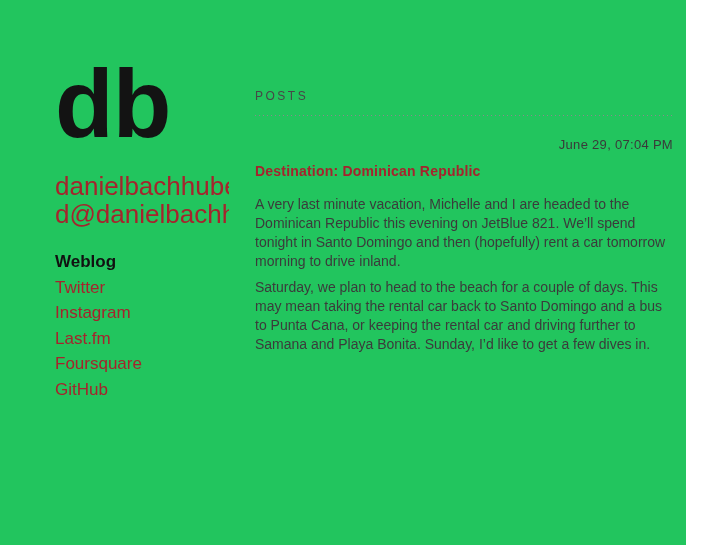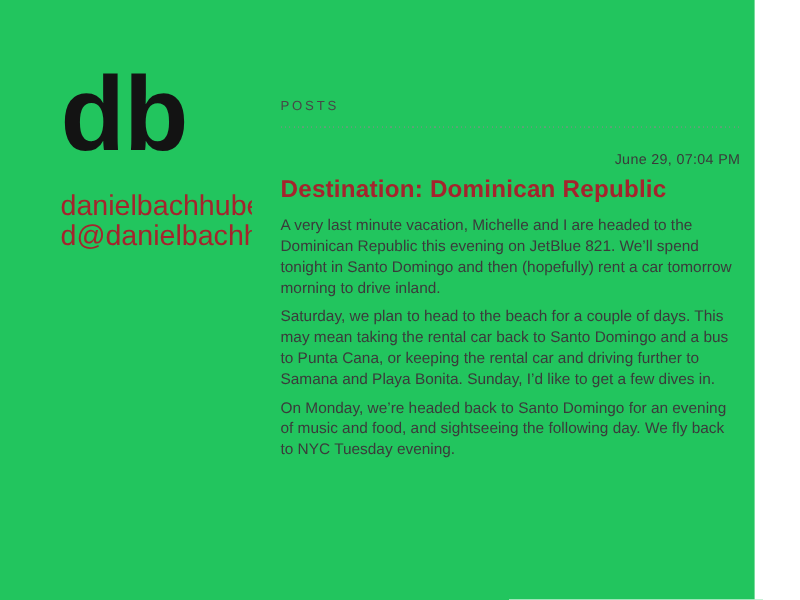--- a/index.html
+++ b/index.html
@@ -84,21 +84,21 @@
   .post-date {
     margin-top: 19px;
     font-size: 13px;
     line-height: 17px;
     color: #3a3a3a;
     letter-spacing: 0.3px;
     text-align: right;
   }
   .post-title {
     margin-top: 7px;
-    font-size: 22px;
+    font-size: 14px;
     line-height: 23px;
     font-weight: 700;
     color: #a5242d;
     letter-spacing: 0.2px;
   }
   .post-body {
     margin-top: 12px;
   }
   .post-body p {
     margin: 0 0 7px 0;
@@ -113,31 +113,38 @@
 <div class="page">
 
   <div class="sidebar">
     <div class="logo">db</div>
 
     <div class="contact">
       <div class="contact-line">danielbachhuber</div>
       <div class="contact-line">d@danielbachhu</div>
     </div>
 
+    <div class="nav">
+        <div class="nav-item dark">Weblog</div>
+        <div class="nav-item">Twitter</div>
+        <div class="nav-item">Instagram</div>
+        <div class="nav-item">Last.fm</div>
+        <div class="nav-item">Foursquare</div>
+        <div class="nav-item">GitHub</div>
+      </div>
   </div>
 
   <div class="main">
     <div class="section-label">POSTS</div>
 
     <div class="dotted-rule"></div>
 
     <div class="post-date">June 29, 07:04 PM</div>
 
     <div class="post-title">Destination: Dominican Republic</div>
 
     <div class="post-body">
         <p>A very last minute vacation, Michelle and I are headed to the Dominican Republic this evening on JetBlue 821. We’ll spend tonight in Santo Domingo and then (hopefully) rent a car tomorrow morning to drive inland.</p>
         <p>Saturday, we plan to head to the beach for a couple of days. This may mean taking the rental car back to Santo Domingo and a bus to Punta Cana, or keeping the rental car and driving further to Samana and Playa Bonita. Sunday, I’d like to get a few dives in.</p>
-        <p>On Monday, we’re headed back to Santo Domingo for an evening of music and food, and sightseeing the following day. We fly back to NYC Tuesday evening.</p>
       </div>
   </div>
 
 </div>
 
 </body></html>

